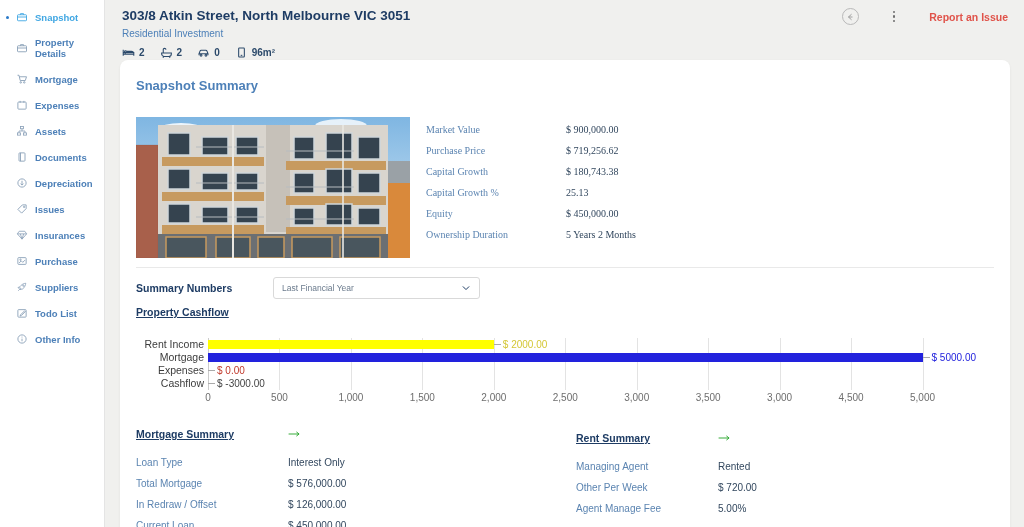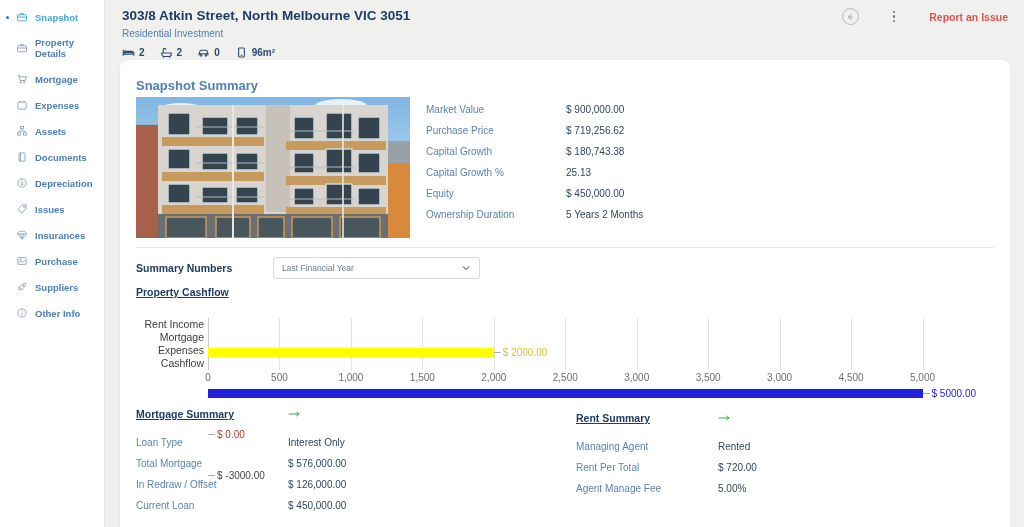--- a/index.html
+++ b/index.html
@@ -34,21 +34,21 @@
   .kebab { display:flex; flex-direction:column; gap:2px; cursor:pointer; padding:2px; }
   .kebab i { width:2.5px; height:2.5px; border-radius:50%; background:#6e6e6e; }
   .report-link { font-size:10.5px; font-weight:700; color:#e0534a; cursor:pointer; }
 
   
   .card { position:absolute; left:120px; top:60px; width:890px; height:560px;
     background:#ffffff; border-radius:8px; box-shadow:0 1px 3px rgba(0,0,0,.06);
     padding:18px 16px 0 16px; }
   .section-heading { font-size:13px; color:#4d80b8; font-weight:600; }
 
-  .snap-row { display:flex; margin-top:4px; }
+  .snap-row { display:flex; margin-top:24px;font-family:Liberation Serif, serif; }
   .photo { width:274px; height:141px; flex:0 0 274px; overflow:hidden; }
   .fields { margin-left:16px; padding-top:2px; }
   .field-row { display:flex; height:21px; align-items:center; font-size:10px; }
   .field-label { width:140px; color:#5b84b1; }
   .field-value { color:#32475e; }
 
   .divider { border-top:1px solid #e9e9e9; margin-top:9px; }
 
   .controls { margin-top:8px; }
   .ctrl-row { display:flex; align-items:center; height:24px; }
@@ -61,21 +61,21 @@
     text-decoration:underline; cursor:pointer; display:inline-block; }
 
   
   .chart { display:flex; margin-top:18px; }
   .chart-ylabels { width:68px; flex:0 0 68px; }
   .chart-ylabel { height:13px; line-height:13px; text-align:right; font-size:10.5px; color:#3c3c3c; }
   .chart-area { position:relative; flex:1; margin-left:4px; height:66px; }
   .gridline { position:absolute; top:0; height:52px; width:1px; background:#e3e3e3; }
   .gridline.zero { background:#cccccc; }
   .chart-rows { position:relative; }
-  .chart-row { position:relative; height:13px;margin-top:28px; }
+  .chart-row { position:relative; height:13px; }
   .bar { position:absolute; left:0; top:2px; height:9px; }
   .bar-label { position:absolute; top:0; height:13px; display:flex; align-items:center;
     font-size:10px; white-space:nowrap; }
   .bar-label .stem { display:inline-block; width:7px; height:1px; background:#aaaaaa; margin-right:2px; }
   .axis-ticks { position:absolute; left:0; right:0; top:54px; height:12px; }
   .axis-tick { position:absolute; transform:translateX(-50%); font-size:10px; color:#6e6e6e; }
 
   
   .bottom { display:flex; margin-top:22px; }
   .bcol { width:440px; flex:0 0 440px; }
@@ -264,20 +264,28 @@
       </span>
     <span>Purchase</span>
   </div>
   <div class="side-item">
     <span class="icn">
         <svg viewBox="0 0 16 16">
           <use href="#i-rocket"></use>
         </svg>
       </span>
     <span>Suppliers</span>
+  </div>
+  <div class="side-item">
+    <span class="icn">
+        <svg viewBox="0 0 16 16">
+          <use href="#i-edit-square"></use>
+        </svg>
+      </span>
+    <span>Todo List</span>
   </div>
   <div class="side-item">
     <span class="icn">
         <svg viewBox="0 0 16 16">
           <use href="#i-info-circle"></use>
         </svg>
       </span>
     <span>Other Info</span>
   </div>
 </nav>
@@ -569,21 +577,21 @@
               <use href="#i-go-arrow"></use>
             </svg>
           </span>
       </div>
       <div class="brows">
         <div class="brow">
           <span class="bl">Managing Agent</span>
           <span class="bv">Rented</span>
         </div>
         <div class="brow">
-          <span class="bl">Rent Per Total</span>
+          <span class="bl">Other Per Week</span>
           <span class="bv">$ 720.00</span>
         </div>
         <div class="brow">
           <span class="bl">Agent Manage Fee</span>
           <span class="bv">5.00%</span>
         </div>
 
       </div>
     </div>
   </div>

